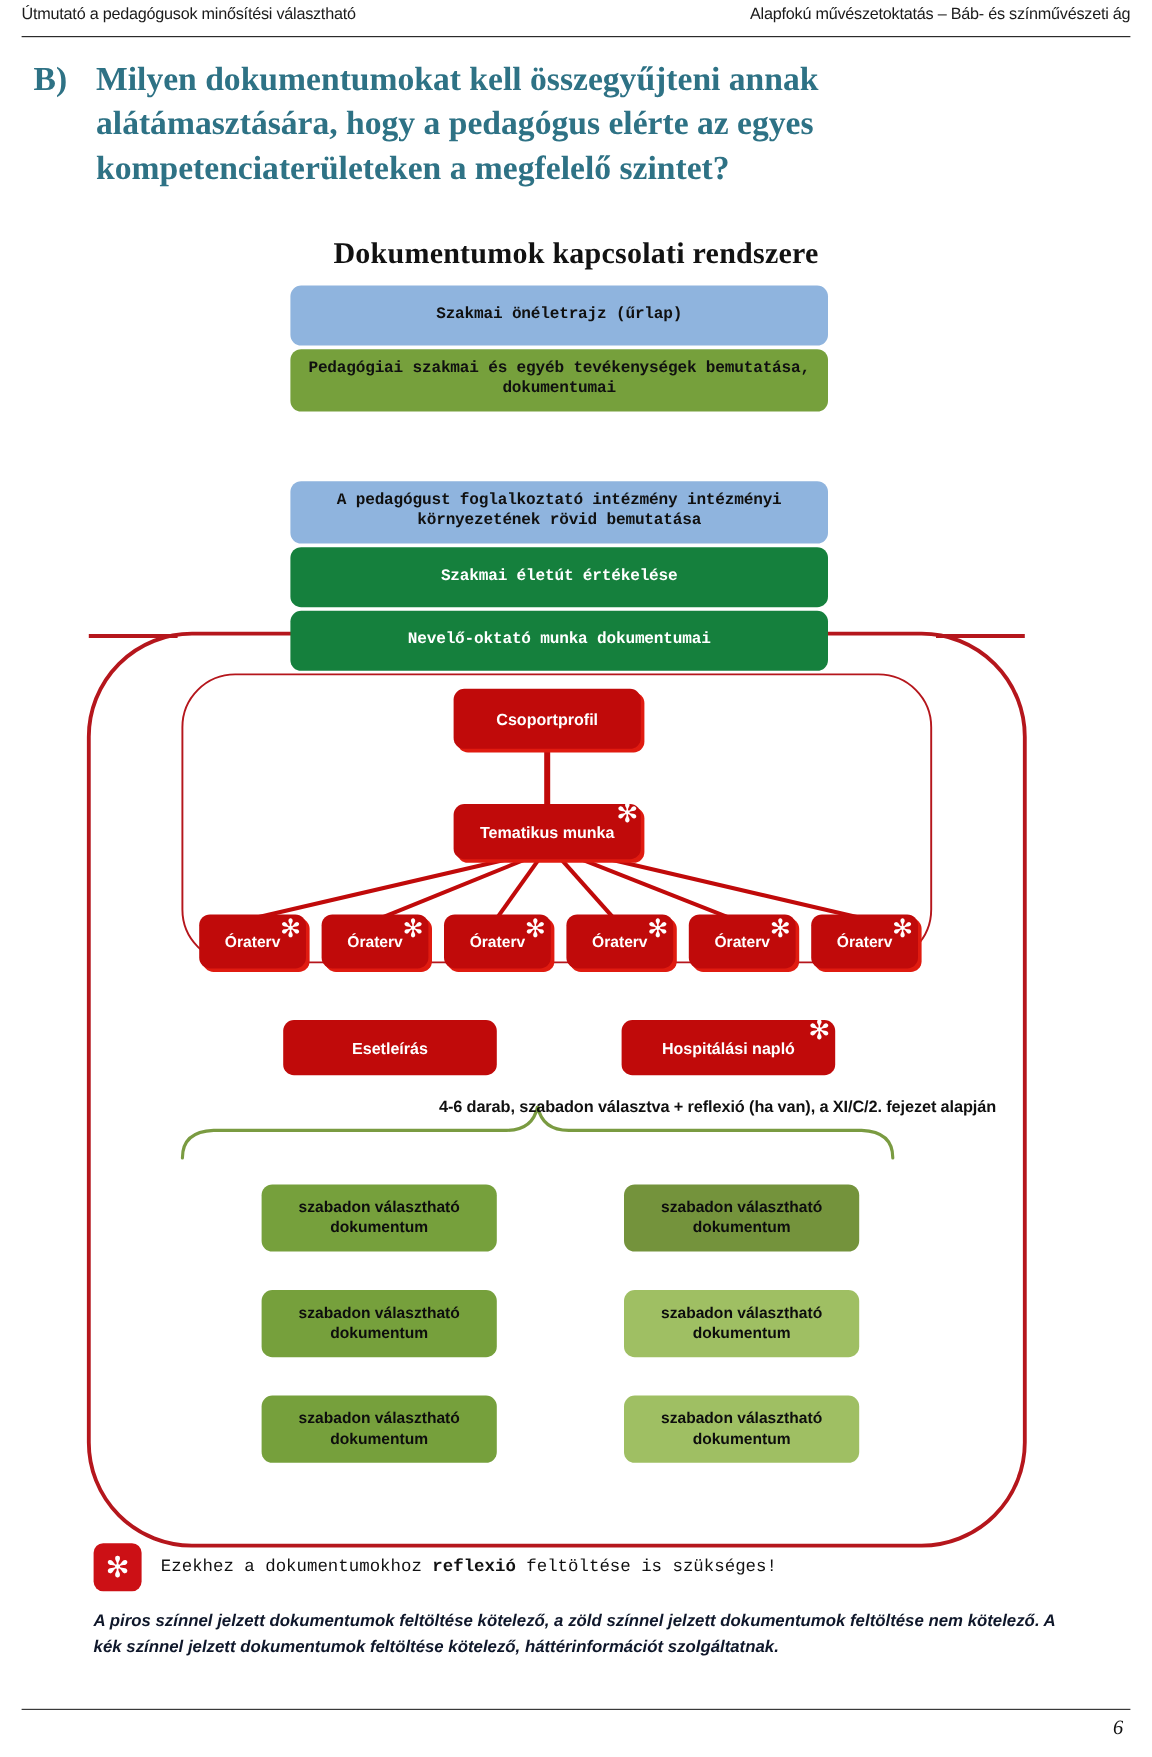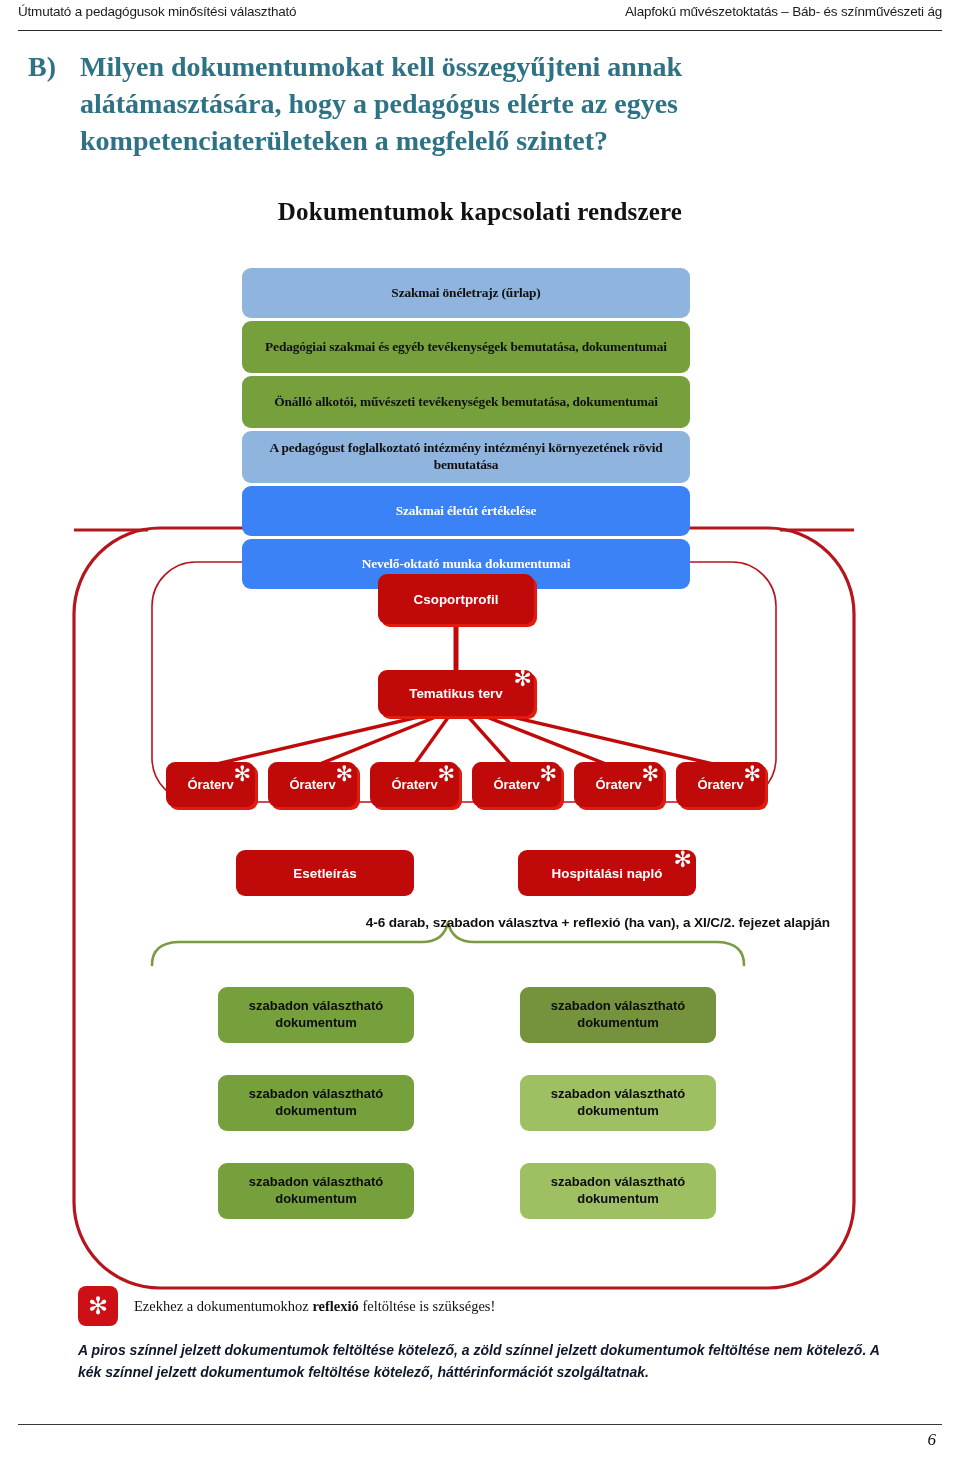--- a/index.html
+++ b/index.html
@@ -46,27 +46,27 @@
   #diagram-title{
     position:absolute;left:0;top:8px;width:960px;text-align:center;
     font-family:"Liberation Serif", serif;font-weight:bold;font-size:25px;
     color:#121212;letter-spacing:0.2px;
   }
 
   
   .bar{
     position:absolute;border-radius:9px;
     display:flex;align-items:center;justify-content:center;text-align:center;
-    font-family:Liberation Serif, serif;font-weight:bold;
+    font-family:Liberation Mono, monospace;font-weight:bold;
     font-size:13.4px;line-height:1.25;letter-spacing:-0.15px;
-    padding:0 14px;box-sizing:border-box;margin-top:30px;
+    padding:0 14px;box-sizing:border-box;
   }
   .bar.blue{background:#8FB4DE;color:#101010;}
   .bar.green{background:#76A03C;color:#101010;}
-  .bar.red{background:#3b82f6;color:#ffffff;}
+  .bar.red{background:#15803d;color:#ffffff;}
 
   
   .node{
     position:absolute;border-radius:9px;background:#C00A0A;color:#fff;
     display:flex;align-items:center;justify-content:center;text-align:center;
     font-family:"Liberation Sans", sans-serif;font-weight:bold;font-size:13.4px;
     box-sizing:border-box;padding:0 8px;z-index:4;
     box-shadow:3px 3px 0 0 #e01b10;
   }
   .node .star{
@@ -99,21 +99,21 @@
     position:absolute;left:78px;top:1286px;width:820px;height:40px;
     display:flex;align-items:center;
   }
   #legend-star-box{
     width:40px;height:40px;border-radius:8px;background:#CC1015;
     display:flex;align-items:center;justify-content:center;
     color:#fff;font-size:24px;font-family:"DejaVu Sans", sans-serif;
     font-weight:bold;flex:0 0 40px;
   }
   #legend-note-text{
-    margin-left:16px;font-family:Liberation Serif, serif;
+    margin-left:16px;font-family:Liberation Mono, monospace;
     font-size:14.5px;color:#111;
   }
   #legend-note-text b{font-weight:bold;}
 
   #legend-colors{
     position:absolute;left:78px;top:1340px;width:830px;
     font-family:"Liberation Sans", sans-serif;font-style:italic;font-weight:bold;
     font-size:14px;line-height:1.55;color:#0f172a;
   }
 
@@ -163,34 +163,33 @@
 
     <path d="M 152 775 q 0 -22 26 -23 l 244 0 q 22 0 26 -20 q 4 20 26 20 l 244 0 q 26 1 26 23" fill="none" stroke="#7A9B41" stroke-width="2.6" stroke-linecap="round"></path>
   </svg>
 
   <div id="diagram-title">Dokumentumok kapcsolati rendszere</div>
 
   <div class="bar blue" style="left:242px;top:48px;width:448px;height:50px;">Szakmai önéletrajz (űrlap)</div>
 
   <div class="bar green" style="left:242px;top:101px;width:448px;height:52px;">Pedagógiai szakmai és egyéb tevékenységek bemutatása, dokumentumai</div>
 
-  <div class="bar green" style="left:242px;top:156px;width:448px;height:52px;">Önálló alkotói, művészeti tevékenységek bemutatása, dokumentumai</div>
 
   <div class="bar blue" style="left:242px;top:211px;width:448px;height:52px;">A pedagógust foglalkoztató intézmény intézményi környezetének rövid bemutatása</div>
 
   <div class="bar red" style="left:242px;top:266px;width:448px;height:50px;">Szakmai életút értékelése</div>
 
   <div class="bar red" style="left:242px;top:319px;width:448px;height:50px;">Nevelő-oktató munka dokumentumai</div>
 
   <div class="node" style="left:378px;top:384px;width:156px;height:50px;">
     <span>Csoportprofil</span>
   </div>
 
   <div class="node" style="left:378px;top:480px;width:156px;height:46px;">
-    <span>Tematikus terv</span>
+    <span>Tematikus munka</span>
     <span class="star" style="right:2px;top:-2px;">✻</span>
   </div>
 
   <div class="node oraterv" style="left:166px;top:572px;">
     <span>Óraterv</span>
     <span class="star">✻</span>
   </div>
   <div class="node oraterv" style="left:268px;top:572px;">
     <span>Óraterv</span>
     <span class="star">✻</span>

